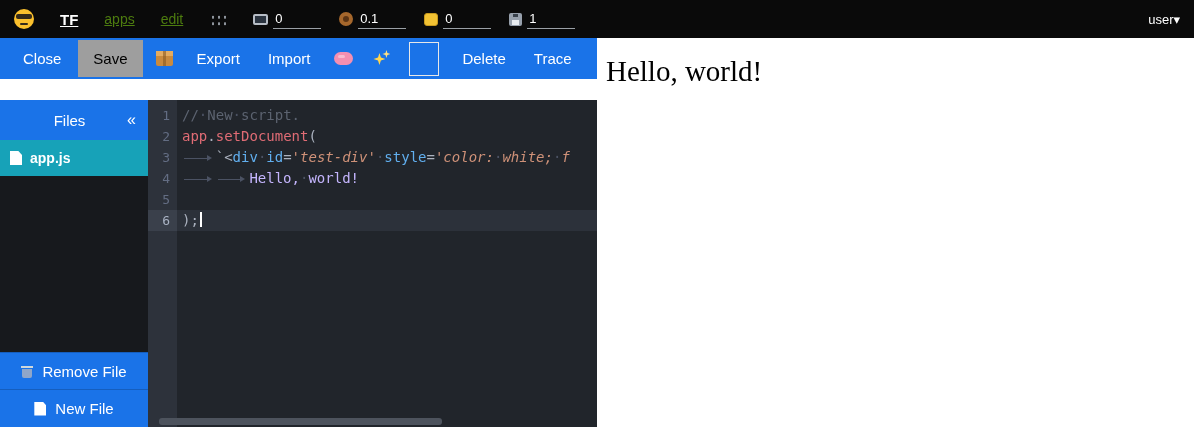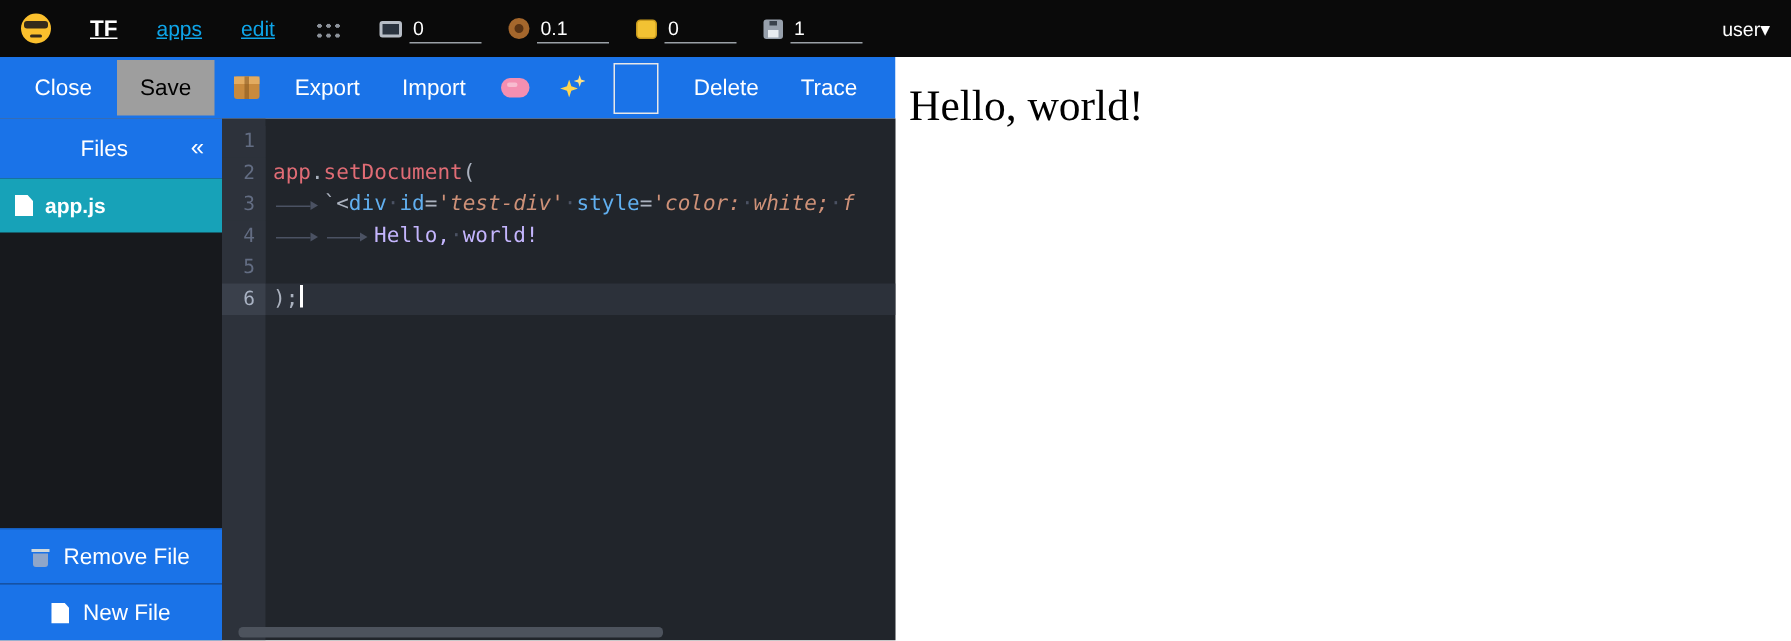--- a/index.html
+++ b/index.html
@@ -13,21 +13,21 @@
   *{box-sizing:border-box;}
   body{
     margin:0;width:1194px;height:427px;overflow:hidden;background:#fff;
     font-family:"Liberation Sans", sans-serif;position:relative;
   }
 
   
   .topbar{height:38px;background:var(--topbar-bg);display:flex;align-items:center;
     padding:0 14px;gap:26px;color:#fff;}
   .brand{color:#fff;text-decoration:underline;font-weight:bold;font-size:15px;cursor:pointer;}
-  .nav-link{color:#0ea5e9;text-decoration:underline;font-size:14px;cursor:pointer;}
+  .nav-link{color:#4d7c0f;text-decoration:underline;font-size:14px;cursor:pointer;}
   .user-menu{margin-left:auto;font-size:13px;color:#fff;cursor:pointer;}
   .counters{display:inline-flex;align-items:center;gap:18px;}
   .counter{display:inline-flex;align-items:center;gap:5px;}
   .counter-input{width:48px;background:transparent;border:none;border-bottom:1px solid #9aa0a6;
     color:#fff;font-size:13px;padding:2px 2px;font-family:"Liberation Sans",sans-serif;}
 
   
   .cicon{display:inline-block;vertical-align:middle;}
   .smiley-sunglasses-icon{width:20px;height:20px;border-radius:50%;background:#fbc02d;
     position:relative;display:inline-block;flex:0 0 auto;}
@@ -55,21 +55,21 @@
   .sparkles-icon::after{content:"";position:absolute;right:0;top:0;width:8px;height:8px;background:#ffe082;
     clip-path:polygon(50% 0,62% 38%,100% 50%,62% 62%,50% 100%,38% 62%,0 50%,38% 38%);}
   .page-icon{width:12px;height:14px;background:#fff;display:inline-block;flex:0 0 auto;
     clip-path:polygon(0 0,70% 0,100% 28%,100% 100%,0 100%);}
   .trash-icon{width:12px;height:14px;position:relative;display:inline-block;flex:0 0 auto;}
   .trash-icon::before{content:"";position:absolute;left:0;right:0;top:2px;height:2px;background:#cfd8dc;}
   .trash-icon::after{content:"";position:absolute;left:1px;right:1px;top:5px;bottom:0;background:#8fa6c9;border-radius:0 0 2px 2px;}
 
   
   .main{display:flex;height:389px;}
-  .left-pane{width:597px;flex:0 0 597px;display:flex;flex-direction:column;}
+  .left-pane{width:597px;flex:0 0 597px;display:flex;flex-direction:column;gap:21px;}
 
   
   .toolbar{height:41px;flex:0 0 41px;background:var(--blue);display:flex;align-items:center;
     padding:0 12px;gap:6px;color:#fff;}
   .tb-btn{background:transparent;border:none;color:#fff;font-size:15px;padding:6px 11px;
     font-family:"Liberation Sans",sans-serif;cursor:pointer;}
   .tb-btn.save{background:#9e9e9e;color:#000000;height:37px;padding:0 15px;}
   .tb-iconbtn{background:transparent;border:none;padding:4px 7px;cursor:pointer;display:flex;align-items:center;}
   .blank-btn{width:30px;height:34px;border:1px solid #e8e8e8;background:transparent;margin:0 6px;cursor:pointer;}
 
@@ -193,21 +193,21 @@
         </div>
         <div class="sidebar-btn">
           <span class="page-icon"></span>
           <span>New File</span>
         </div>
       </div>
 
       <div class="editor">
         <div class="gutter-strip"></div>
         <div class="code-lines">
-            <div class="code-line"><span class="gutter-num">1</span></div>
+            <div class="code-line"><span class="gutter-num">1</span><span class="code-content"><span class="tok-comment">//</span><span class="tok-ws">·</span><span class="tok-comment">New</span><span class="tok-ws">·</span><span class="tok-comment">script.</span></span></div>
             <div class="code-line"><span class="gutter-num">2</span><span class="code-content"><span class="tok-red">app</span><span class="tok-plain">.</span><span class="tok-red">setDocument</span><span class="tok-plain">(</span></span></div>
             <div class="code-line"><span class="gutter-num">3</span><span class="code-content"><span class="tok-tab"></span><span class="tok-plain">`</span><span class="tok-plain">&lt;</span><span class="tok-blue">div</span><span class="tok-ws">·</span><span class="tok-blue">id</span><span class="tok-plain">=</span><span class="tok-string">'test-div'</span><span class="tok-ws">·</span><span class="tok-blue">style</span><span class="tok-plain">=</span><span class="tok-string">'color:</span><span class="tok-ws">·</span><span class="tok-string">white;</span><span class="tok-ws">·</span><span class="tok-string">f</span></span></div>
             <div class="code-line"><span class="gutter-num">4</span><span class="code-content"><span class="tok-tab"></span><span class="tok-tab"></span><span class="tok-text">Hello,</span><span class="tok-ws">·</span><span class="tok-text">world!</span></span></div>
             <div class="code-line"><span class="gutter-num">5</span></div>
             <div class="code-line active"><span class="gutter-num">6</span><span class="code-content"><span class="tok-plain">);</span><span class="caret"></span></span></div>
           </div>
         <div class="hscrollbar"></div>
       </div>
 
     </div>

